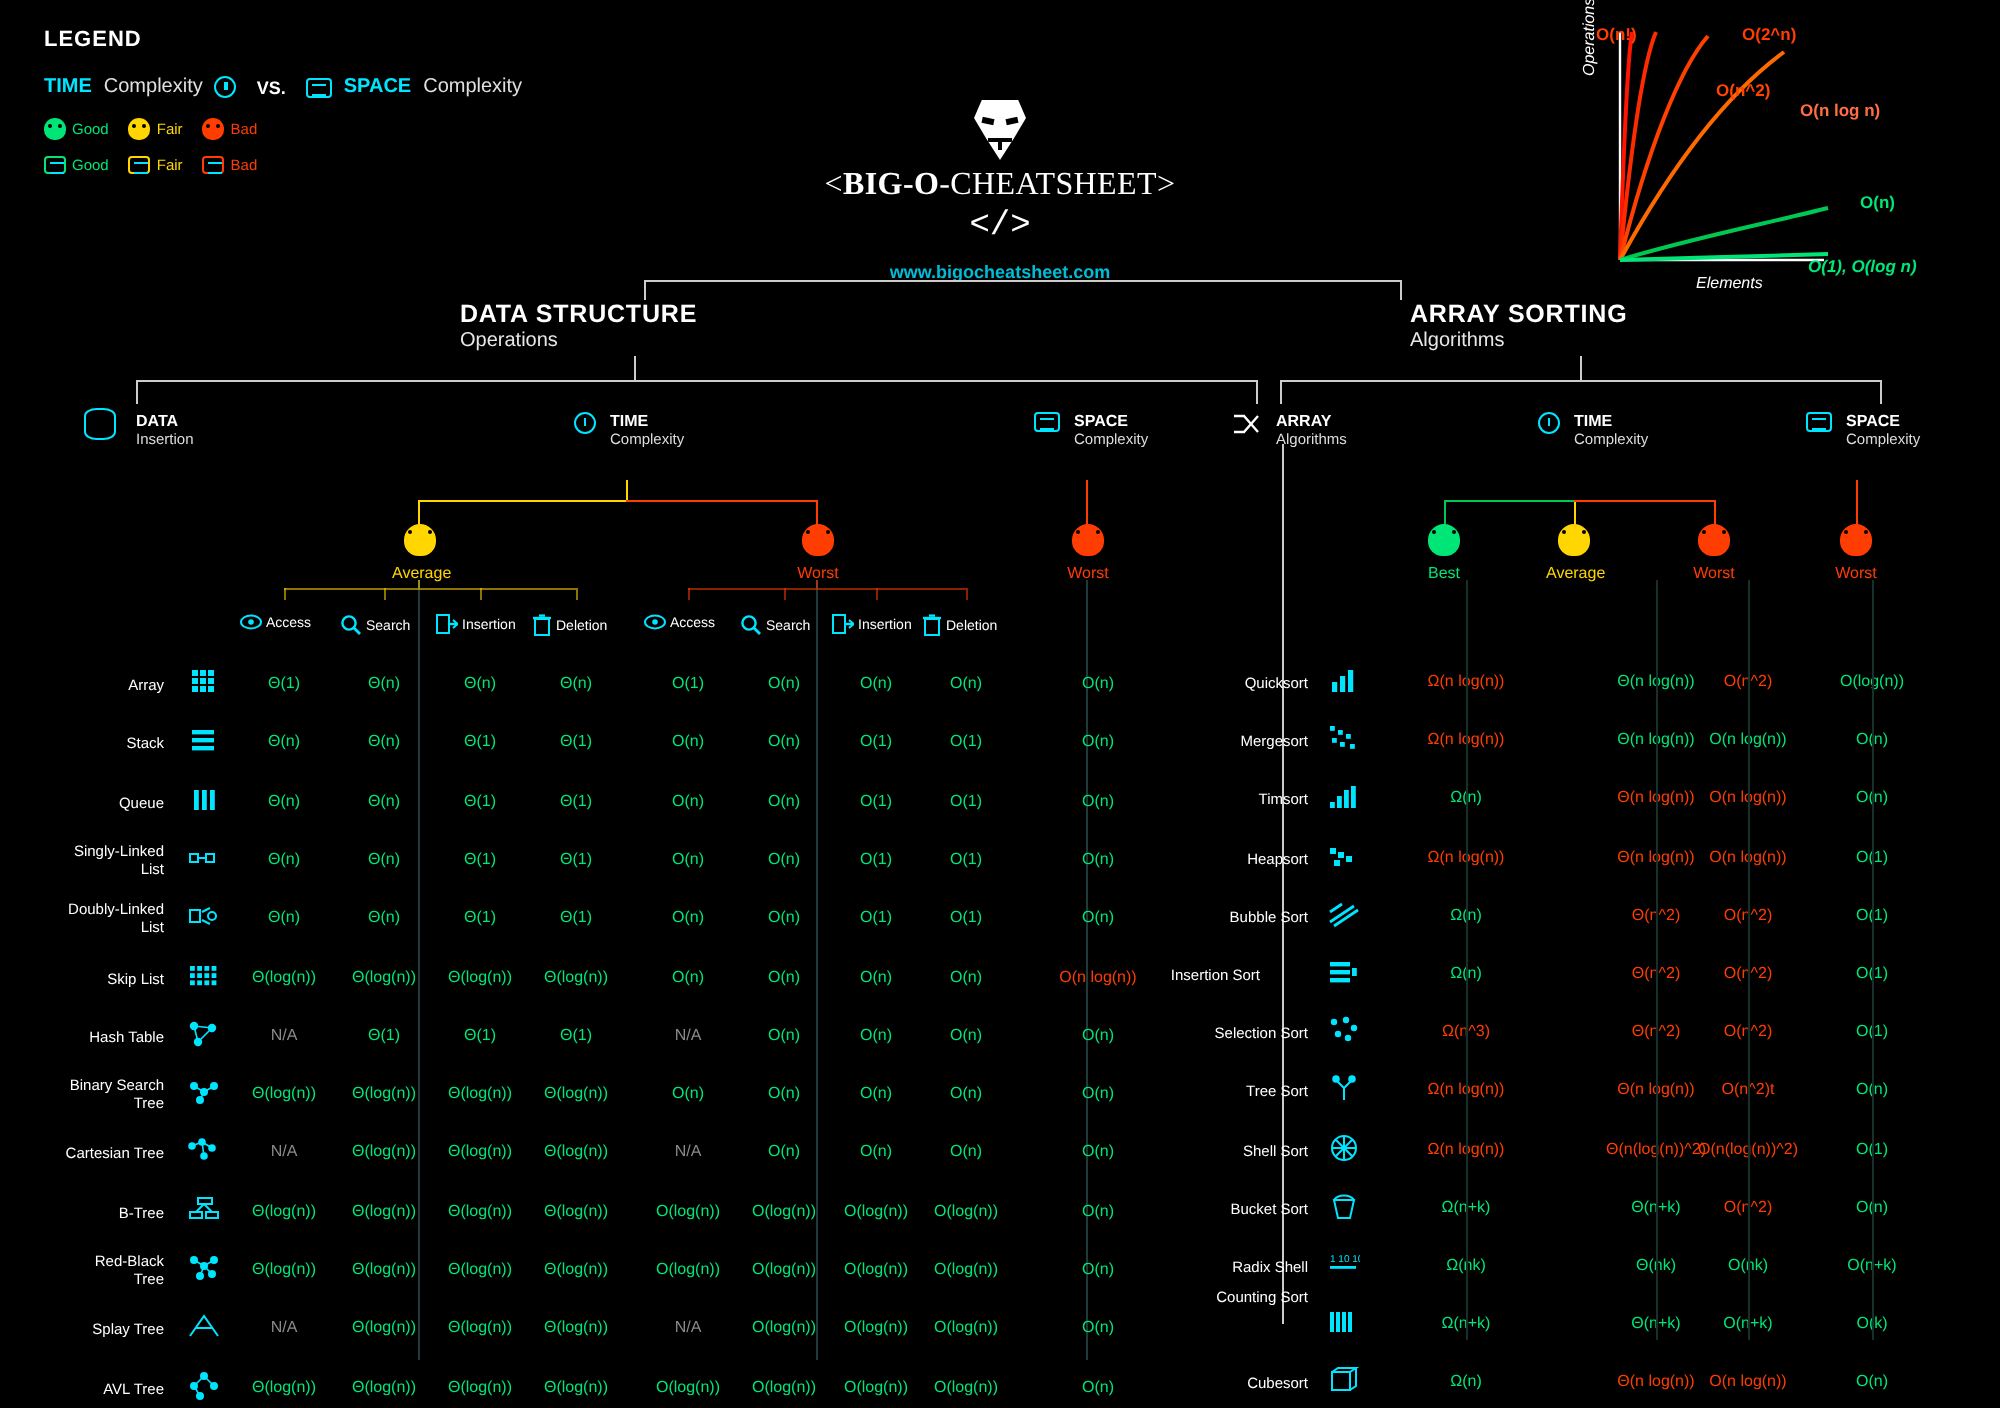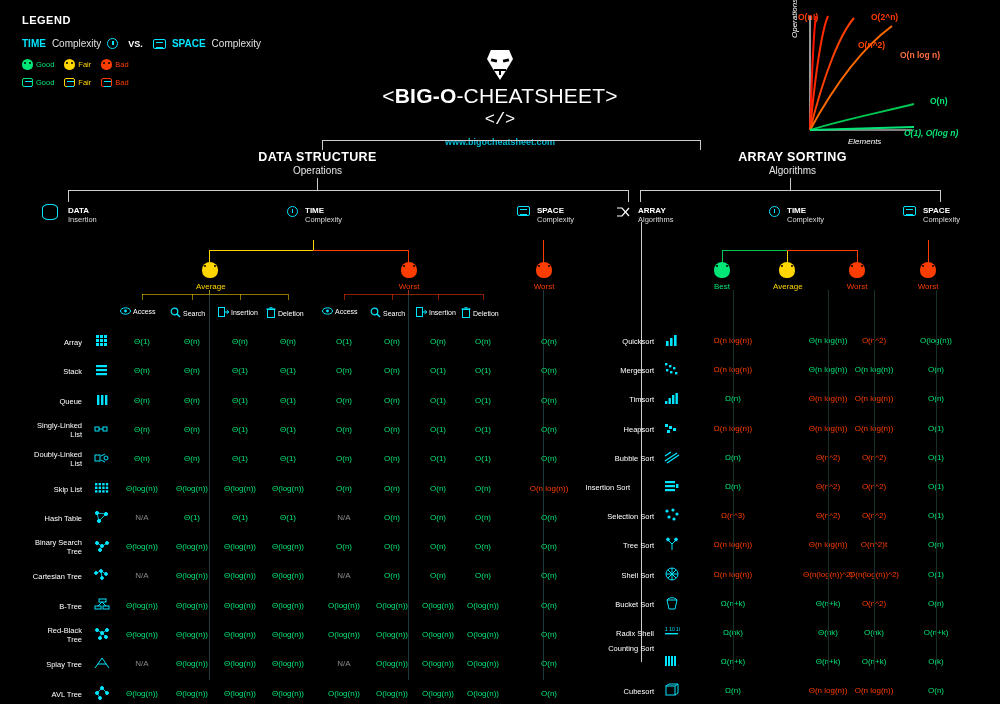--- a/index.html
+++ b/index.html
@@ -39,40 +39,40 @@
   }
   .maskface::before { left:2px; }
   .maskface::after  { right:2px; }
   .clockicon { width:11px; height:11px; border:1.6px solid #00e5ff; border-radius:50%; display:inline-block; position:relative; }
   .clockicon::after { content:''; position:absolute; left:4px; top:2px; width:1.4px; height:4px; background:#00e5ff; }
   .memicon { width:13px; height:10px; border:1.6px solid #00e5ff; border-radius:2px; display:inline-block; position:relative; }
   .memicon::after { content:''; position:absolute; left:2px; top:2px; width:7px; height:4px; border-top:1.5px solid #00e5ff; border-bottom:1.5px solid #00e5ff; }
 
   
   #titleblock { left:380px; top:50px; width:240px; text-align:center; }
-  #bigo { font-size:21px; letter-spacing:.2px; margin-top:4px; }
+  #bigo { font-size:16px; letter-spacing:.2px; margin-top:4px;font-family:Liberation Serif, serif; }
   #bigo .b { font-weight:bold; }
   #bigo .t { color:#fff; font-weight:normal; }
   #codetag { font-size:17px; color:#fff; margin-top:2px; font-family:"Liberation Mono", monospace; }
   #site { margin-top:8px; font-size:9px; color:#00bcd4; font-weight:bold; }
 
   
   .anon {
     width:26px;height:30px;margin:0 auto;position:relative;
     background:#fff;
     clip-path:polygon(15% 0%, 85% 0%, 100% 30%, 78% 62%, 50% 100%, 22% 62%, 0% 30%);
   }
   .anon i { position:absolute; background:#000; }
   .anon .eL { width:6px;height:3px; left:4px; top:9px; transform:rotate(12deg); }
   .anon .eR { width:6px;height:3px; right:4px; top:9px; transform:rotate(-12deg); }
   .anon .ms { width:12px;height:2px; left:7px; top:19px; }
   .anon .mv { width:2px;height:6px; left:12px; top:19px; }
 
   
-  .sect { text-align:center; }
+  .sect { text-align:left; }
   .sect .h { font-size:12.5px; font-weight:bold; letter-spacing:.4px; }
   .sect .s { font-size:10px; color:#e8e8e8; margin-top:1px;}
 
   
   #graph { right:8px; top:8px; width:200px; height:140px; }
   #graph .ylab { position:absolute; left:-2px; top:30px; transform:rotate(-90deg); transform-origin:left top; font-size:8px; font-style:italic; color:#fff; }
   #graph .xlab { position:absolute; left:56px; bottom:2px; font-size:8px; font-style:italic; color:#fff; }
   .glabel { position:absolute; font-size:8.5px; font-weight:bold; white-space:nowrap; }
 
   

